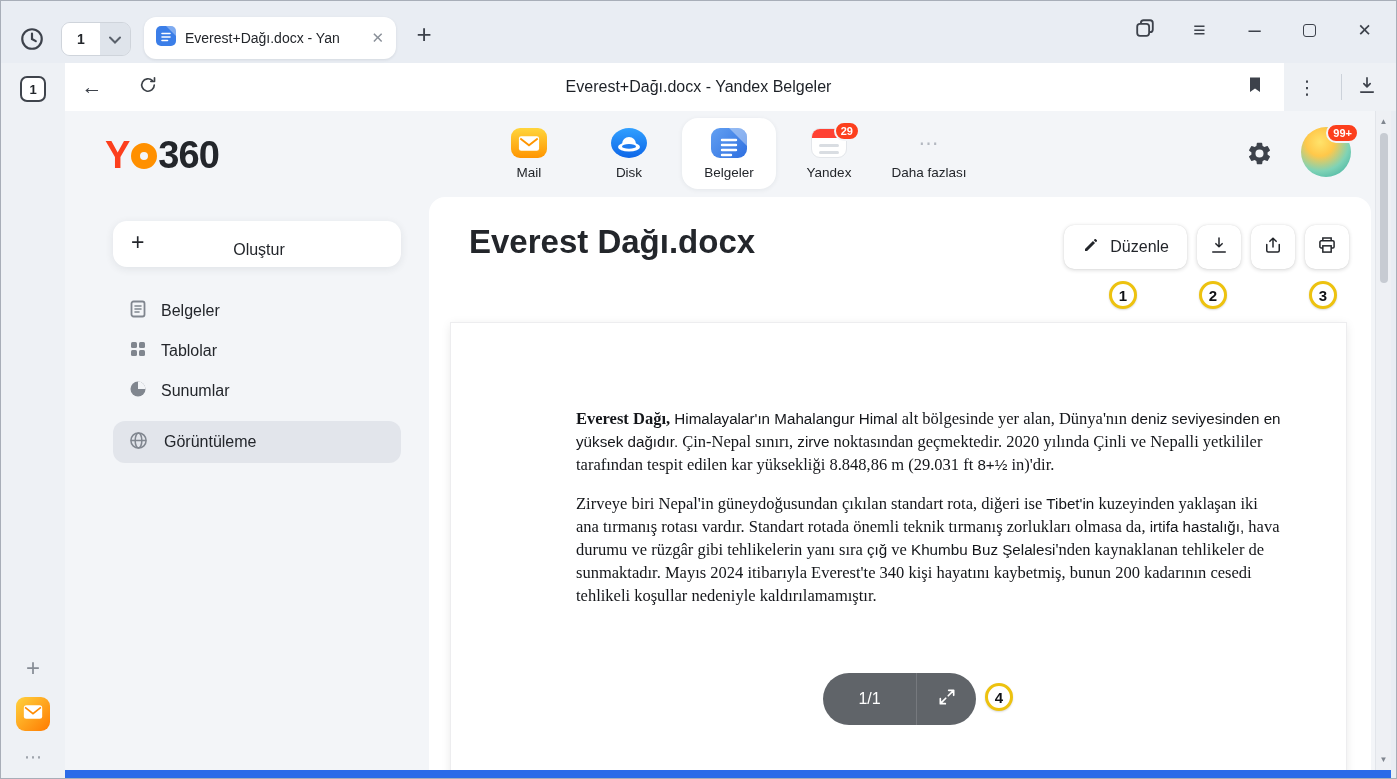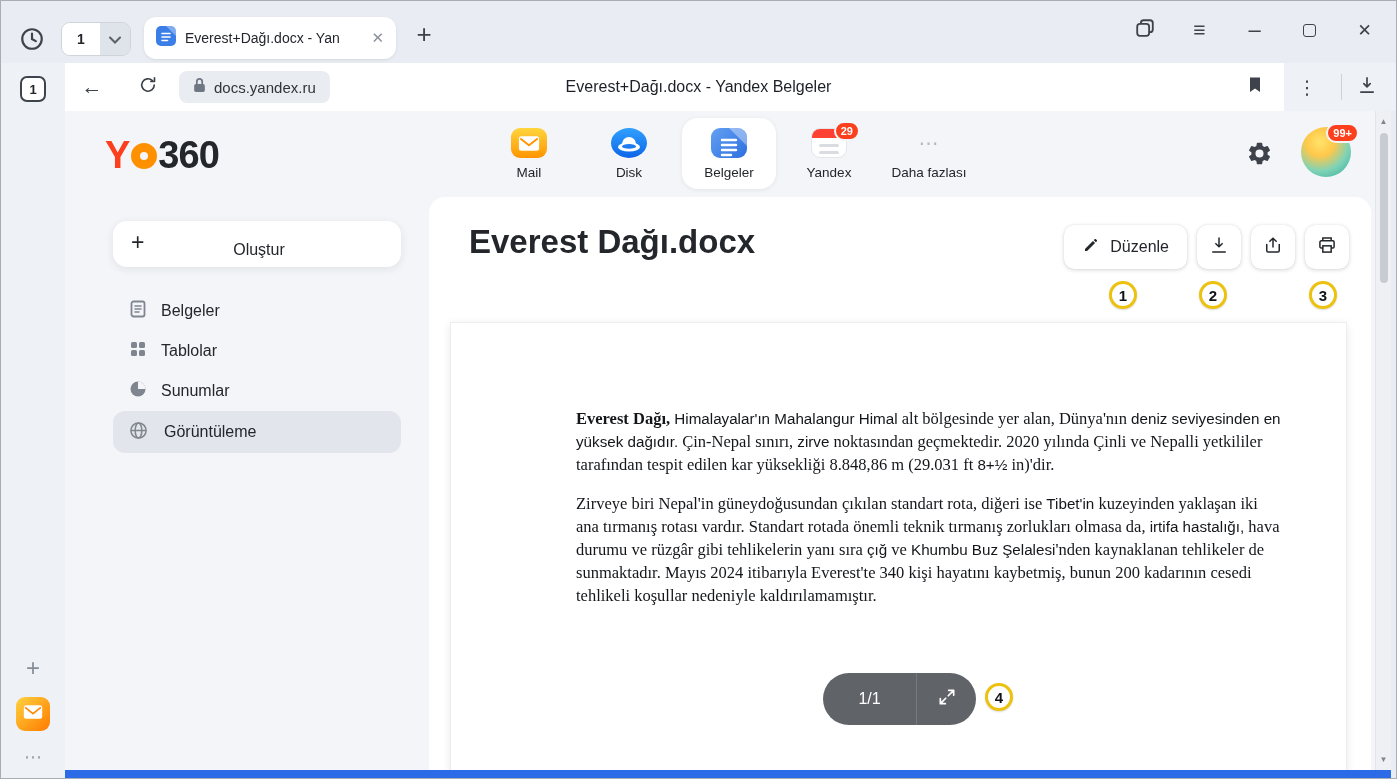--- a/index.html
+++ b/index.html
@@ -169,29 +169,20 @@
     <div class="address-white"></div>
     <div class="iconbtn back-btn">←</div>
     <div class="iconbtn reload-btn">
       <span>
         <svg viewBox="0 0 24 24" width="20" height="20">
             <path d="M19.5 12a7.5 7.5 0 1 1-2.2-5.3" fill="none" stroke="#3c4147" stroke-width="2" stroke-linecap="round"></path>
             <path d="M19.8 3.4v4.4h-4.4" fill="none" stroke="#3c4147" stroke-width="2" stroke-linecap="round" stroke-linejoin="round"></path>
           </svg>
       </span>
     </div>
-    <div class="url-chip">
-      <span>
-        <svg viewBox="0 0 14 18" width="13" height="16">
-            <rect x="1" y="8" width="12" height="9" rx="2" fill="#707784"></rect>
-            <path d="M4 8.5V5.2a3 3 0 0 1 6 0v3.3" fill="none" stroke="#707784" stroke-width="2"></path>
-          </svg>
-      </span>
-      <span class="url-text">docs.yandex.ru</span>
-    </div>
     <div class="center-title">Everest+Dağı.docx - Yandex Belgeler</div>
     <div class="iconbtn bookmark-btn">
       <span>
         <svg viewBox="0 0 24 24" width="20" height="20">
             <path d="M6 3h12v17.5l-6-4.3-6 4.3z" fill="#3d424b"></path>
           </svg>
       </span>
     </div>
     <div class="iconbtn kebab-btn">⋮</div>
     <div class="addr-divider"></div>
@@ -312,21 +303,21 @@
     </div>
     <div class="side-item" style="top:260px;">
       <span>
         <svg viewBox="0 0 18 18" width="18" height="18">
             <circle cx="9" cy="9" r="7.5" fill="#80868f"></circle>
             <path d="M9 9V1.5A7.5 7.5 0 0 1 16.5 9z" fill="#f3f5f8"></path>
           </svg>
       </span>
       <span>Sunumlar</span>
     </div>
-    <div class="side-item selected" style="top:300px;gap:16px;">
+    <div class="side-item selected" style="top:310px;gap:16px;">
       <span>
         <svg viewBox="0 0 20 20" width="19" height="19" fill="none" stroke="#80868f" stroke-width="1.6">
             <circle cx="10" cy="10" r="8"></circle>
             <ellipse cx="10" cy="10" rx="3.5" ry="8"></ellipse>
             <path d="M2 10h16"></path>
           </svg>
       </span>
       <span>Görüntüleme</span>
     </div>
 

